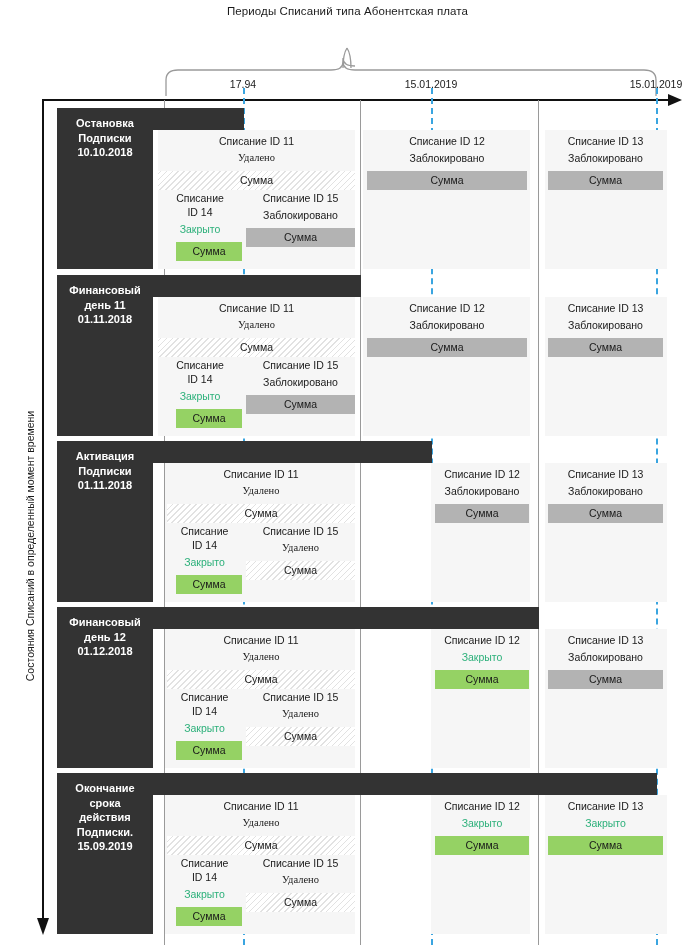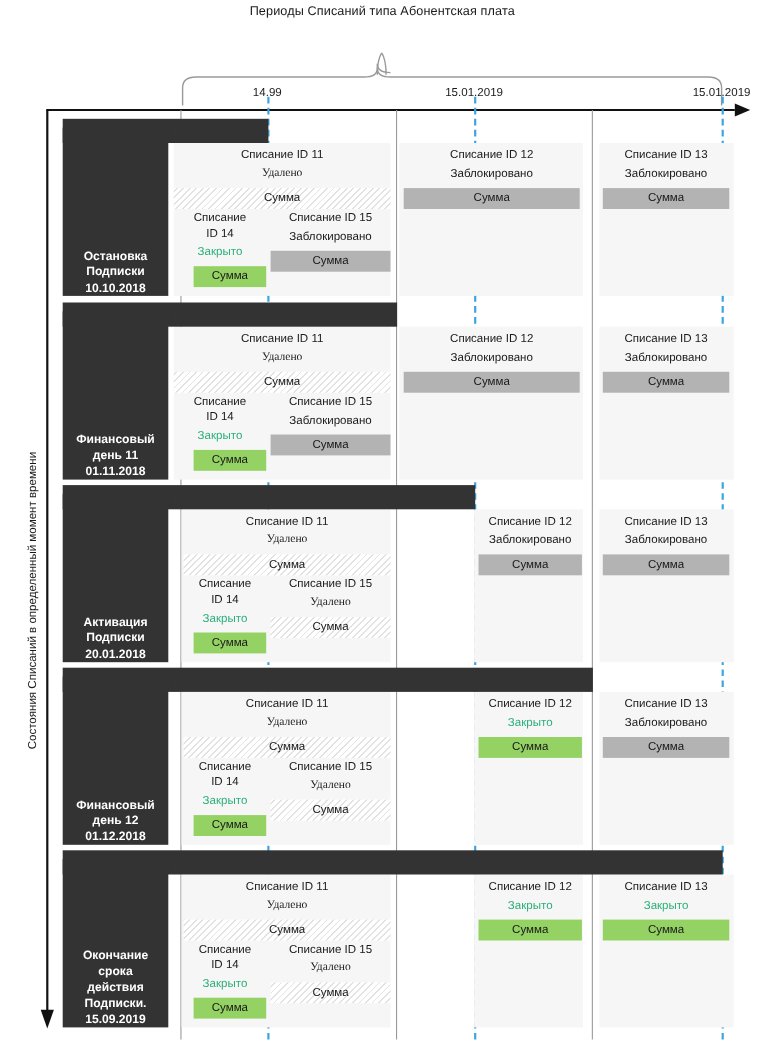--- a/index.html
+++ b/index.html
@@ -56,21 +56,21 @@
     position:absolute; top:0; height:22px;
     background:#333333;
   }
   .sidebox {
     position:absolute; left:57px; top:8px;
     width:96px; height:153px;
     background:#333333;
     color:#ffffff;
     font-size:11px; font-weight:bold;
     line-height:14.5px;
-    display:flex; align-items:flex-end; justify-content:center;
+    display:flex; align-items:flex-start; justify-content:center;
     text-align:center;
     padding:0 4px;
   }
   .panel {
     position:absolute; top:22px; height:139px;
     background:#f6f6f6;
   }
 
   
   .charge { position:absolute; text-align:center; font-size:10.5px; line-height:14px; }
@@ -118,21 +118,21 @@
   <div id="lines">
       <div class="vline" style="left: 164px; background: rgb(154, 154, 154);"></div>
       <div class="vline" style="left: 360px; background: rgb(154, 154, 154);"></div>
       <div class="vline" style="left: 538px; background: rgb(154, 154, 154);"></div>
       <div class="vdash" style="left: 243px; border-left-color: rgb(58, 165, 224);"></div>
       <div class="vdash" style="left: 431px; border-left-color: rgb(58, 165, 224);"></div>
       <div class="vdash" style="left: 656px; border-left-color: rgb(58, 165, 224);"></div>
     </div>
 
   <div id="ticks">
-      <div class="tick-label" style="left: 243px; top: 78px;">14.99</div>
+      <div class="tick-label" style="left: 243px; top: 78px;">17.94</div>
       <div class="tick-label" style="left: 431px; top: 78px;">15.01.2019</div>
       <div class="tick-label" style="left: 656px; top: 78px;">15.01.2019</div>
     </div>
 
   <div id="rows">
       <div class="row" style="top: 108px; height: 165px;">
         <div class="panel" style="left: 158px; width: 197px; background: rgb(246, 246, 246);"></div>
         <div class="panel" style="left: 363px; width: 167px; background: rgb(246, 246, 246);"></div>
         <div class="panel" style="left: 545px; width: 122px; background: rgb(246, 246, 246);"></div>
         <div class="darkbar" style="left: 57px; width: 187px; background: rgb(51, 51, 51);"></div>
@@ -206,21 +206,21 @@
         <div class="amt amt-gray" style="position: absolute; left: 548px; width: 115px; top: 60px; background: rgb(179, 179, 179);">Сумма</div>
       </div>
       <div class="row" style="top: 441px; height: 165px;">
         <div class="panel" style="left: 165px; width: 190px; background: rgb(246, 246, 246);"></div>
         <div class="panel" style="left: 431px; width: 99px; background: rgb(246, 246, 246);"></div>
         <div class="panel" style="left: 545px; width: 122px; background: rgb(246, 246, 246);"></div>
         <div class="darkbar" style="left: 57px; width: 375px; background: rgb(51, 51, 51);"></div>
         <div class="sidebox" style="background: rgb(51, 51, 51);">
           <div style="white-space: pre-line;">Активация
 Подписки
-20.01.2018</div>
+01.11.2018</div>
         </div>
         <div class="charge" style="left: 167px; top: 26px; width: 188px;">
           <div class="cid">Списание ID 11</div>
           <div class="cst st-deleted">Удалено</div>
         </div>
         <div class="amt amt-hatch" style="position: absolute; left: 167px; width: 188px; top: 60px;">Сумма</div>
         <div class="charge" style="left: 167px; top: 83px; width: 75px;">
           <div class="cid">Списание
 ID 14</div>
           <div class="cst st-closed">Закрыто</div>

